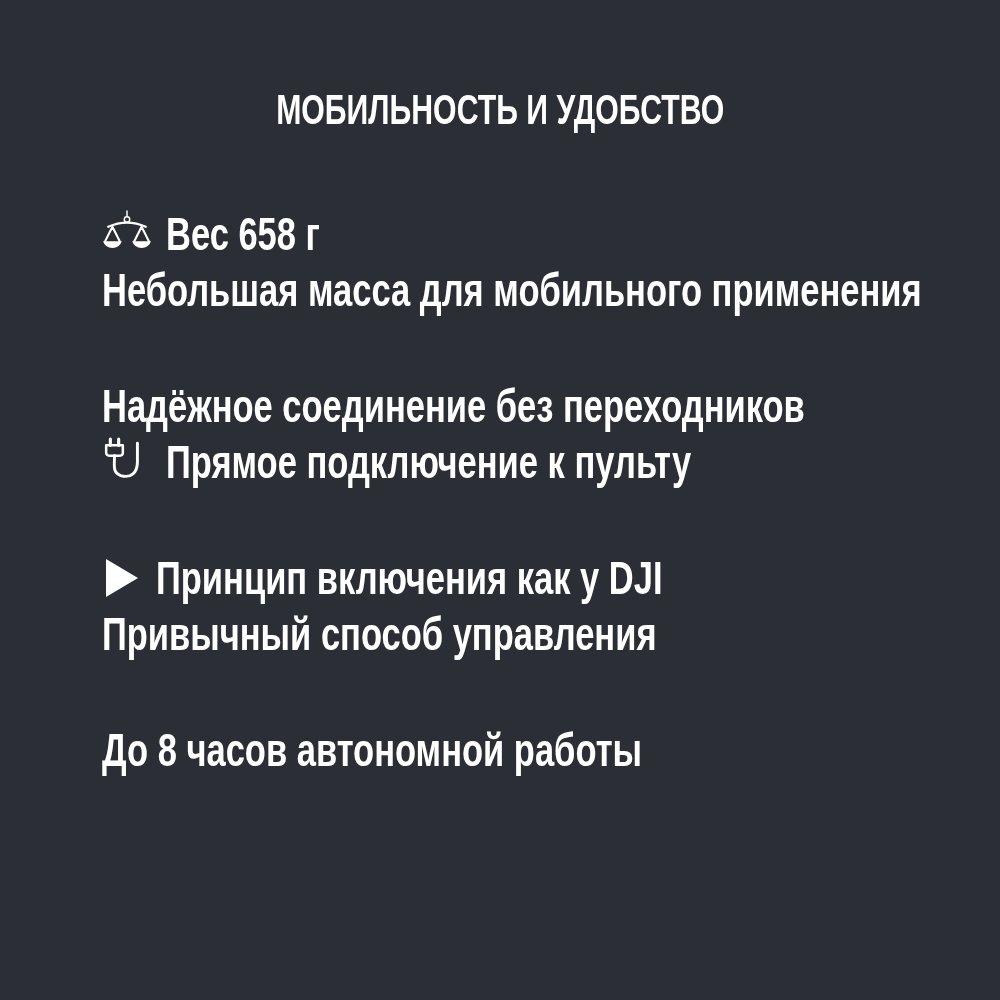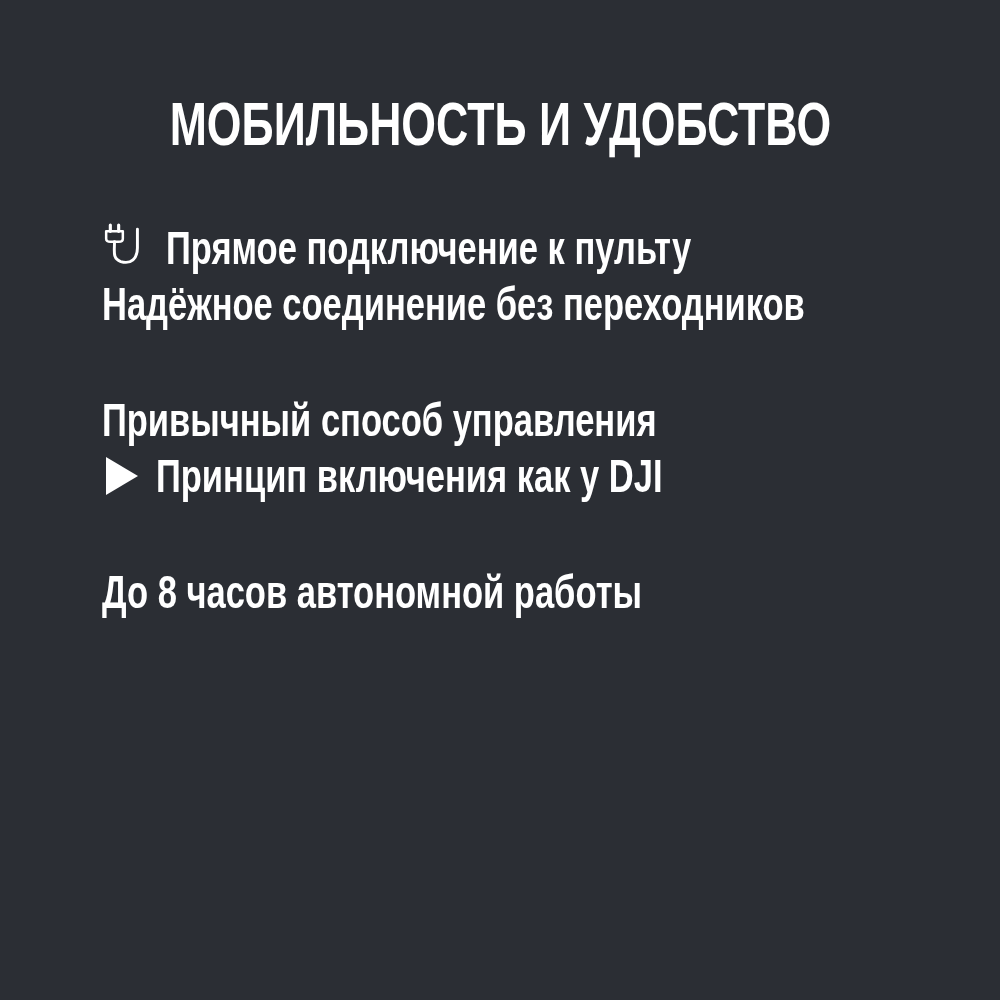--- a/index.html
+++ b/index.html
@@ -8,21 +8,21 @@
     background: #2b2e34;
     color: #ffffff;
     font-family: "Liberation Sans", sans-serif;
     overflow: hidden;
   }
   .slide { width: 1000px; height: 1000px; }
 
   .title {
     padding-top: 50px;
     text-align: center;
-    font-size: 62px;
+    font-size: 42px;
     font-weight: 700;
     line-height: 64px;
     white-space: nowrap;
   }
   .title .cx {
     display: inline-block;
     transform: scaleX(0.72);
     transform-origin: center center;
     letter-spacing: 0;
   }
@@ -60,48 +60,66 @@
 </head>
 <body>
 
 <div class="slide">
 
   <h1 class="title"><span class="cx">МОБИЛЬНОСТЬ И УДОБСТВО</span></h1>
 
   <div class="features">
 
 
+    <div class="feature">
+      <div class="line">
+        <span class="icon">
+          <svg width="50" height="50" viewBox="0 0 48 48">
+            <path class="ic-thin" d="M24 2 L24 7"></path>
+            <circle class="ic-thin" cx="24" cy="10" r="2.6"></circle>
+            <path class="ic-stroke" d="M6 17 Q24 9 42 17" style="stroke-width:2.2"></path>
+            <path class="ic-thin" d="M10 17 L3 31 M10 17 L17 31 M38 17 L31 31 M38 17 L45 31" style="stroke-width:2"></path>
+            <path class="ic-fill" d="M1 31 A 9.5 9.5 0 0 0 19 31 Z"></path>
+            <path class="ic-fill" d="M29 31 A 9.5 9.5 0 0 0 47 31 Z"></path>
+          </svg>
+        </span>
+        <span class="txt">Вес 658 г</span>
+      </div>
+      <div class="line">
+        <span class="txt">Небольшая масса для мобильного применения</span>
+      </div>
+    </div>
 
     <div class="feature">
+      <div class="line">
+        <span class="txt">Надёжное соединение без переходников</span>
+      </div>
       <div class="line">
         <span class="icon">
           <svg width="50" height="50" viewBox="0 0 48 48">
             <path class="ic-stroke" d="M8 2 L8 8 M16 2 L16 8" style="stroke-width:3"></path>
             <path class="ic-stroke" d="M4 8 L20 8 L20 15 Q20 18 16 18 L8 18 Q4 18 4 15 Z" style="stroke-width:2.4"></path>
             <path class="ic-stroke" d="M12 18 C12 28 10 34 18 37 C28 40 34 34 34 24 L34 6" style="stroke-width:2.8"></path>
           </svg>
         </span>
         <span class="txt">Прямое подключение к пульту</span>
       </div>
-      <div class="line">
-        <span class="txt">Надёжное соединение без переходников</span>
-      </div>
     </div>
 
     <div class="feature">
-      <div class="line">
-        <span class="txt">Привычный способ управления</span>
-      </div>
       <div class="line">
         <span class="icon">
           <svg width="40" height="44" viewBox="0 0 40 44">
             <polygon class="ic-fill" points="4,3 36,22 4,41"></polygon>
           </svg>
         </span>
         <span class="txt">Принцип включения как у DJI</span>
+      </div>
+      <div class="line">
+        <span class="txt">Привычный способ управления</span>
       </div>
     </div>
 
     <div class="feature">
       <div class="line">
         <span class="txt">До 8 часов автономной работы</span>
       </div>
     </div>
 
   </div>

